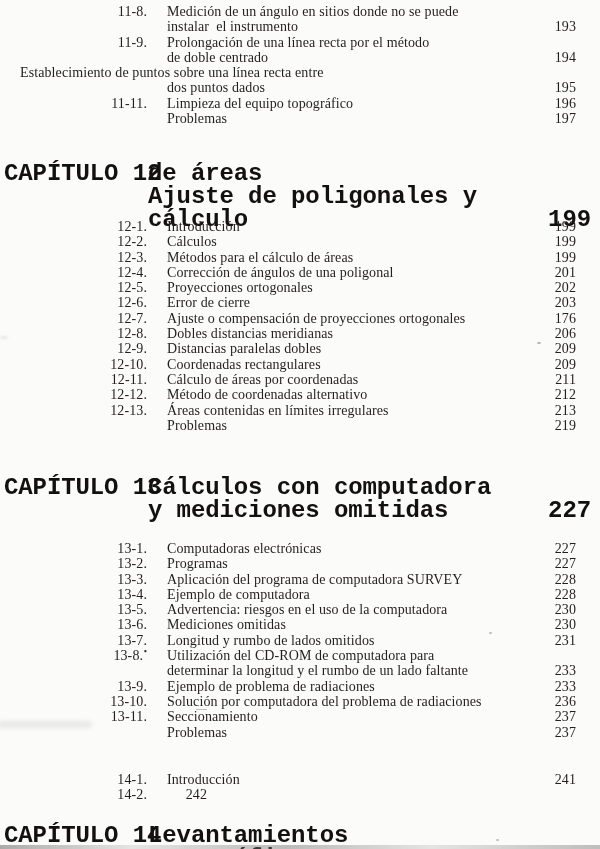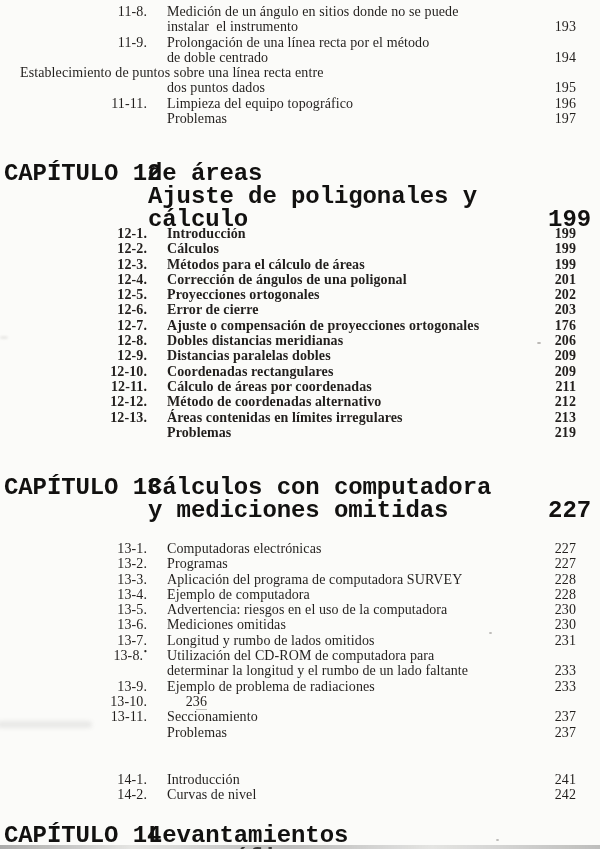--- a/index.html
+++ b/index.html
@@ -24,21 +24,21 @@
     font-weight:700;font-size:24px;line-height:23px;
     color:#121110;letter-spacing:-.1px;
   }
   .ch-label{flex:0 0 144px;width:144px;padding-left:4px;white-space:pre;}
   .ch-title{flex:1 1 auto;}
   .ch-line:empty{display:none;}
   .ch-page{flex:0 0 66px;width:66px;text-align:right;padding-right:9px;align-self:flex-end;}
   
   .e11{top:4px;}
   .h12{top:162px;}
-  .e12{top:226px;font-weight:bold;}
+  .e12{top:219px;}
   .h13{top:476px;}
   .e13{top:541px;}
   .h14{top:776px;margin-top:48px;}
   .e14{top:772px;}
   
   .band{
     position:absolute;left:0;right:0;top:845px;height:4px;
     background:linear-gradient(90deg,
       rgba(90,90,90,.50) 0%, rgba(150,150,150,.22) 22%,
       rgba(110,110,110,.45) 48%, rgba(160,160,160,.25) 72%,
@@ -237,20 +237,21 @@
     <span class="title">determinar la longitud y el rumbo de un lado faltante</span>
     <span class="pg">233</span>
   </div>
       <div class="row">
     <span class="num">13-9.</span>
     <span class="title">Ejemplo de problema de radiaciones</span>
     <span class="pg">233</span>
   </div>
       <div class="row">
     <span class="num">13-10.</span>
+    <span class="title">Solución por computadora del problema de radiaciones</span>
     <span class="pg">236</span>
   </div>
       <div class="row">
     <span class="num">13-11.</span>
     <span class="title">Seccionamiento</span>
     <span class="pg">237</span>
   </div>
       <div class="row">
     <span class="num"></span>
     <span class="title">Problemas</span>
@@ -268,21 +269,20 @@
   </div>
 
   <div class="entries e14">
       <div class="row">
     <span class="num">14-1.</span>
     <span class="title">Introducción</span>
     <span class="pg">241</span>
   </div>
       <div class="row">
     <span class="num">14-2.</span>
-    <span class="title">Curvas de nivel</span>
     <span class="pg">242</span>
   </div>
     </div>
 
   <div class="band"></div>
   <div class="speck sp1"></div>
   <div class="speck sp2"></div>
   <div class="speck sp3"></div>
   <div class="speck sp4"></div>
   <div class="speck sp5"></div>

